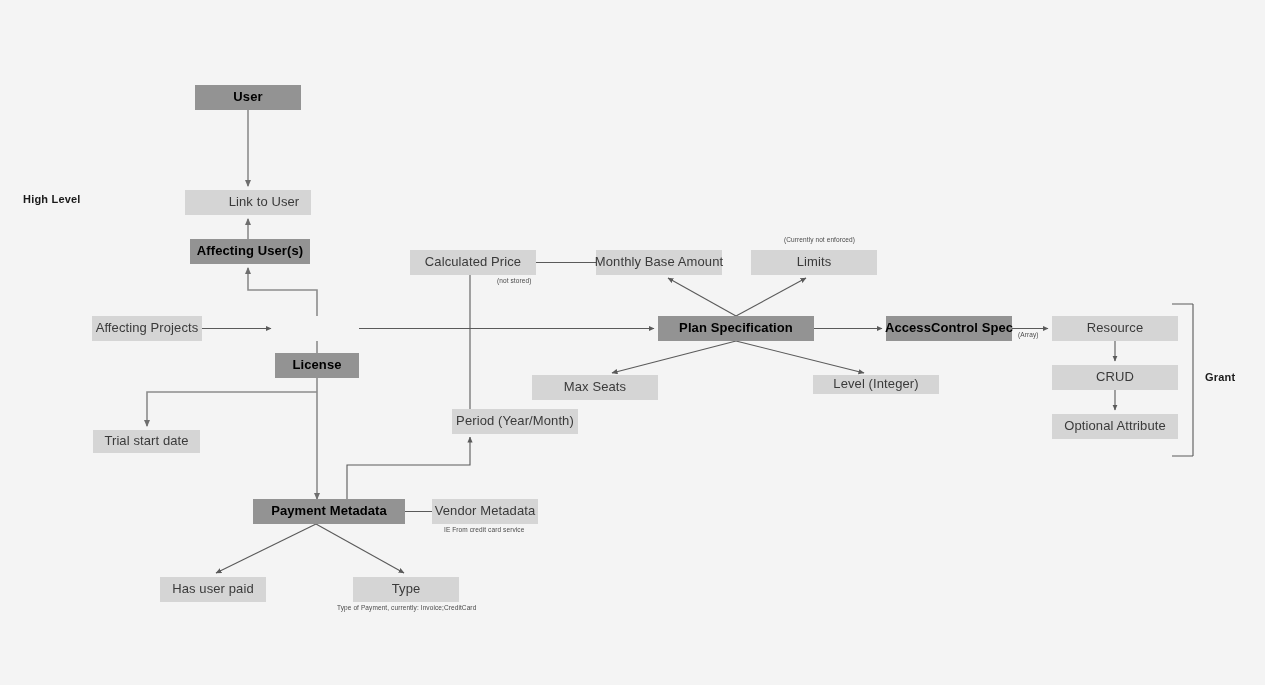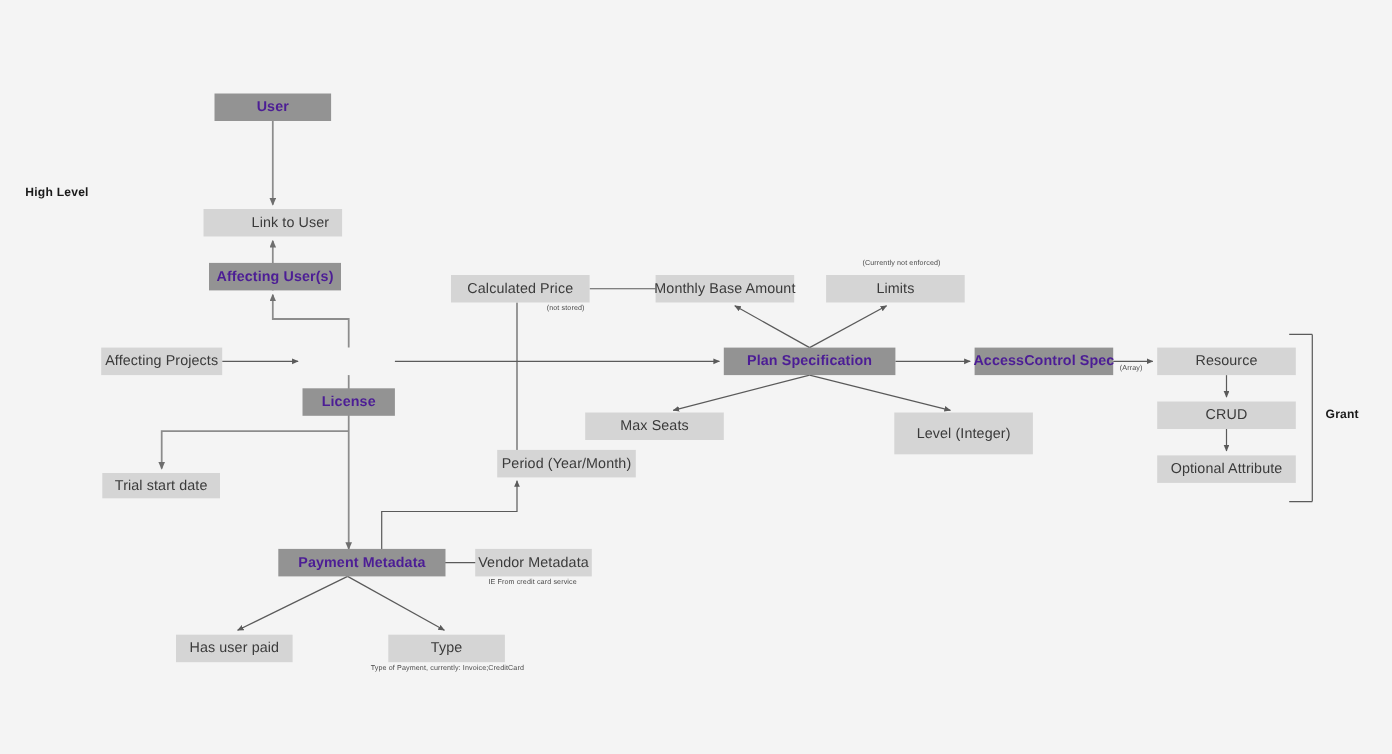--- a/index.html
+++ b/index.html
@@ -42,21 +42,21 @@
     letter-spacing: 0.1px;
     white-space: nowrap;
   }
   .node.light {
     background: #d5d5d5;
     color: #3a3a3a;
     font-weight: 400;
   }
   .node.dark {
     background: #939393;
-    color: #4c1d95;
+    color: #000000;
     font-weight: bold;
   }
   .note {
     position: absolute;
     font-size: 6.5px;
     color: #4a4a4a;
     letter-spacing: 0.1px;
     white-space: nowrap;
   }
   .note.wide {
@@ -111,38 +111,38 @@
       <path d="M1115,341 L1115,361" marker-end="url(#arrowthin)"></path>
       <path d="M1115,390 L1115,410" marker-end="url(#arrowthin)"></path>
       <path d="M379,511.5 L478,511.5" marker-end="url(#arrowthin)"></path>
       <path d="M347,499 L347,465 L470,465 L470,437" marker-end="url(#arrowthin)"></path>
       <path d="M316,524 L216,573" marker-end="url(#arrowthin)"></path>
       <path name="x" d="M316,524 L404,573" marker-end="url(#arrowthin)"></path>
       <path d="M1193,304 L1172,304 M1193,304 L1193,456 M1193,456 L1172,456"></path>
     </g>
   </svg>
 
-  <div class="section-label" style="left:23px; top:169px;text-align:right;">High Level</div>
+  <div class="section-label" style="left:23px; top:193px;text-align:right;">High Level</div>
   <div class="section-label" style="left:1205px; top:371px;">Grant</div>
 
   <div class="node dark" style="left:195px; top:85px; width:106px; height:25px;">User</div>
   <div class="node light" style="left:185px; top:190px; width:126px; height:25px;padding-left:32px;">Link to User</div>
   <div class="node dark" style="left:190px; top:239px; width:120px; height:25px;">Affecting User(s)</div>
   <div class="node light" style="left:92px; top:316px; width:110px; height:25px;">Affecting Projects</div>
   <div class="node dark" style="left:275px; top:316px; width:84px; height:25px;margin-top:37px;">License</div>
   <div class="node light" style="left:410px; top:250px; width:126px; height:25px;">Calculated Price</div>
   <div class="node light" style="left:596px; top:250px; width:126px; height:25px;">Monthly Base Amount</div>
   <div class="node light" style="left:751px; top:250px; width:126px; height:25px;">Limits</div>
   <div class="node dark" style="left:658px; top:316px; width:156px; height:25px;">Plan Specification</div>
   <div class="node dark" style="left:886px; top:316px; width:126px; height:25px;">AccessControl Spec</div>
   <div class="node light" style="left:1052px; top:316px; width:126px; height:25px;">Resource</div>
   <div class="node light" style="left:1052px; top:365px; width:126px; height:25px;">CRUD</div>
   <div class="node light" style="left:1052px; top:414px; width:126px; height:25px;">Optional Attribute</div>
   <div class="node light" style="left:532px; top:375px; width:126px; height:25px;">Max Seats</div>
-  <div class="node light" style="left:813px; top:375px; width:126px; height:38px;">Level (Integer)</div>
+  <div class="node light" style="left:813px; top:375px; width:126px; height:19px;">Level (Integer)</div>
   <div class="node light" style="left:407px; top:409px; width:126px; height:25px;margin-left:45px;">Period (Year/Month)</div>
   <div class="node light" style="left:93px; top:430px; width:107px; height:23px;">Trial start date</div>
   <div class="node dark" style="left:253px; top:499px; width:152px; height:25px;">Payment Metadata</div>
   <div class="node light" style="left:432px; top:499px; width:106px; height:25px;">Vendor Metadata</div>
   <div class="node light" style="left:160px; top:577px; width:106px; height:25px;">Has user paid</div>
   <div class="node light" style="left:353px; top:577px; width:106px; height:25px;">Type</div>
 
   <div class="note" style="left:497px; top:277px;">(not stored)</div>
   <div class="note" style="left:784px; top:236px;">(Currently not enforced)</div>
   <div class="note" style="left:1018px; top:331px;">(Array)</div>

